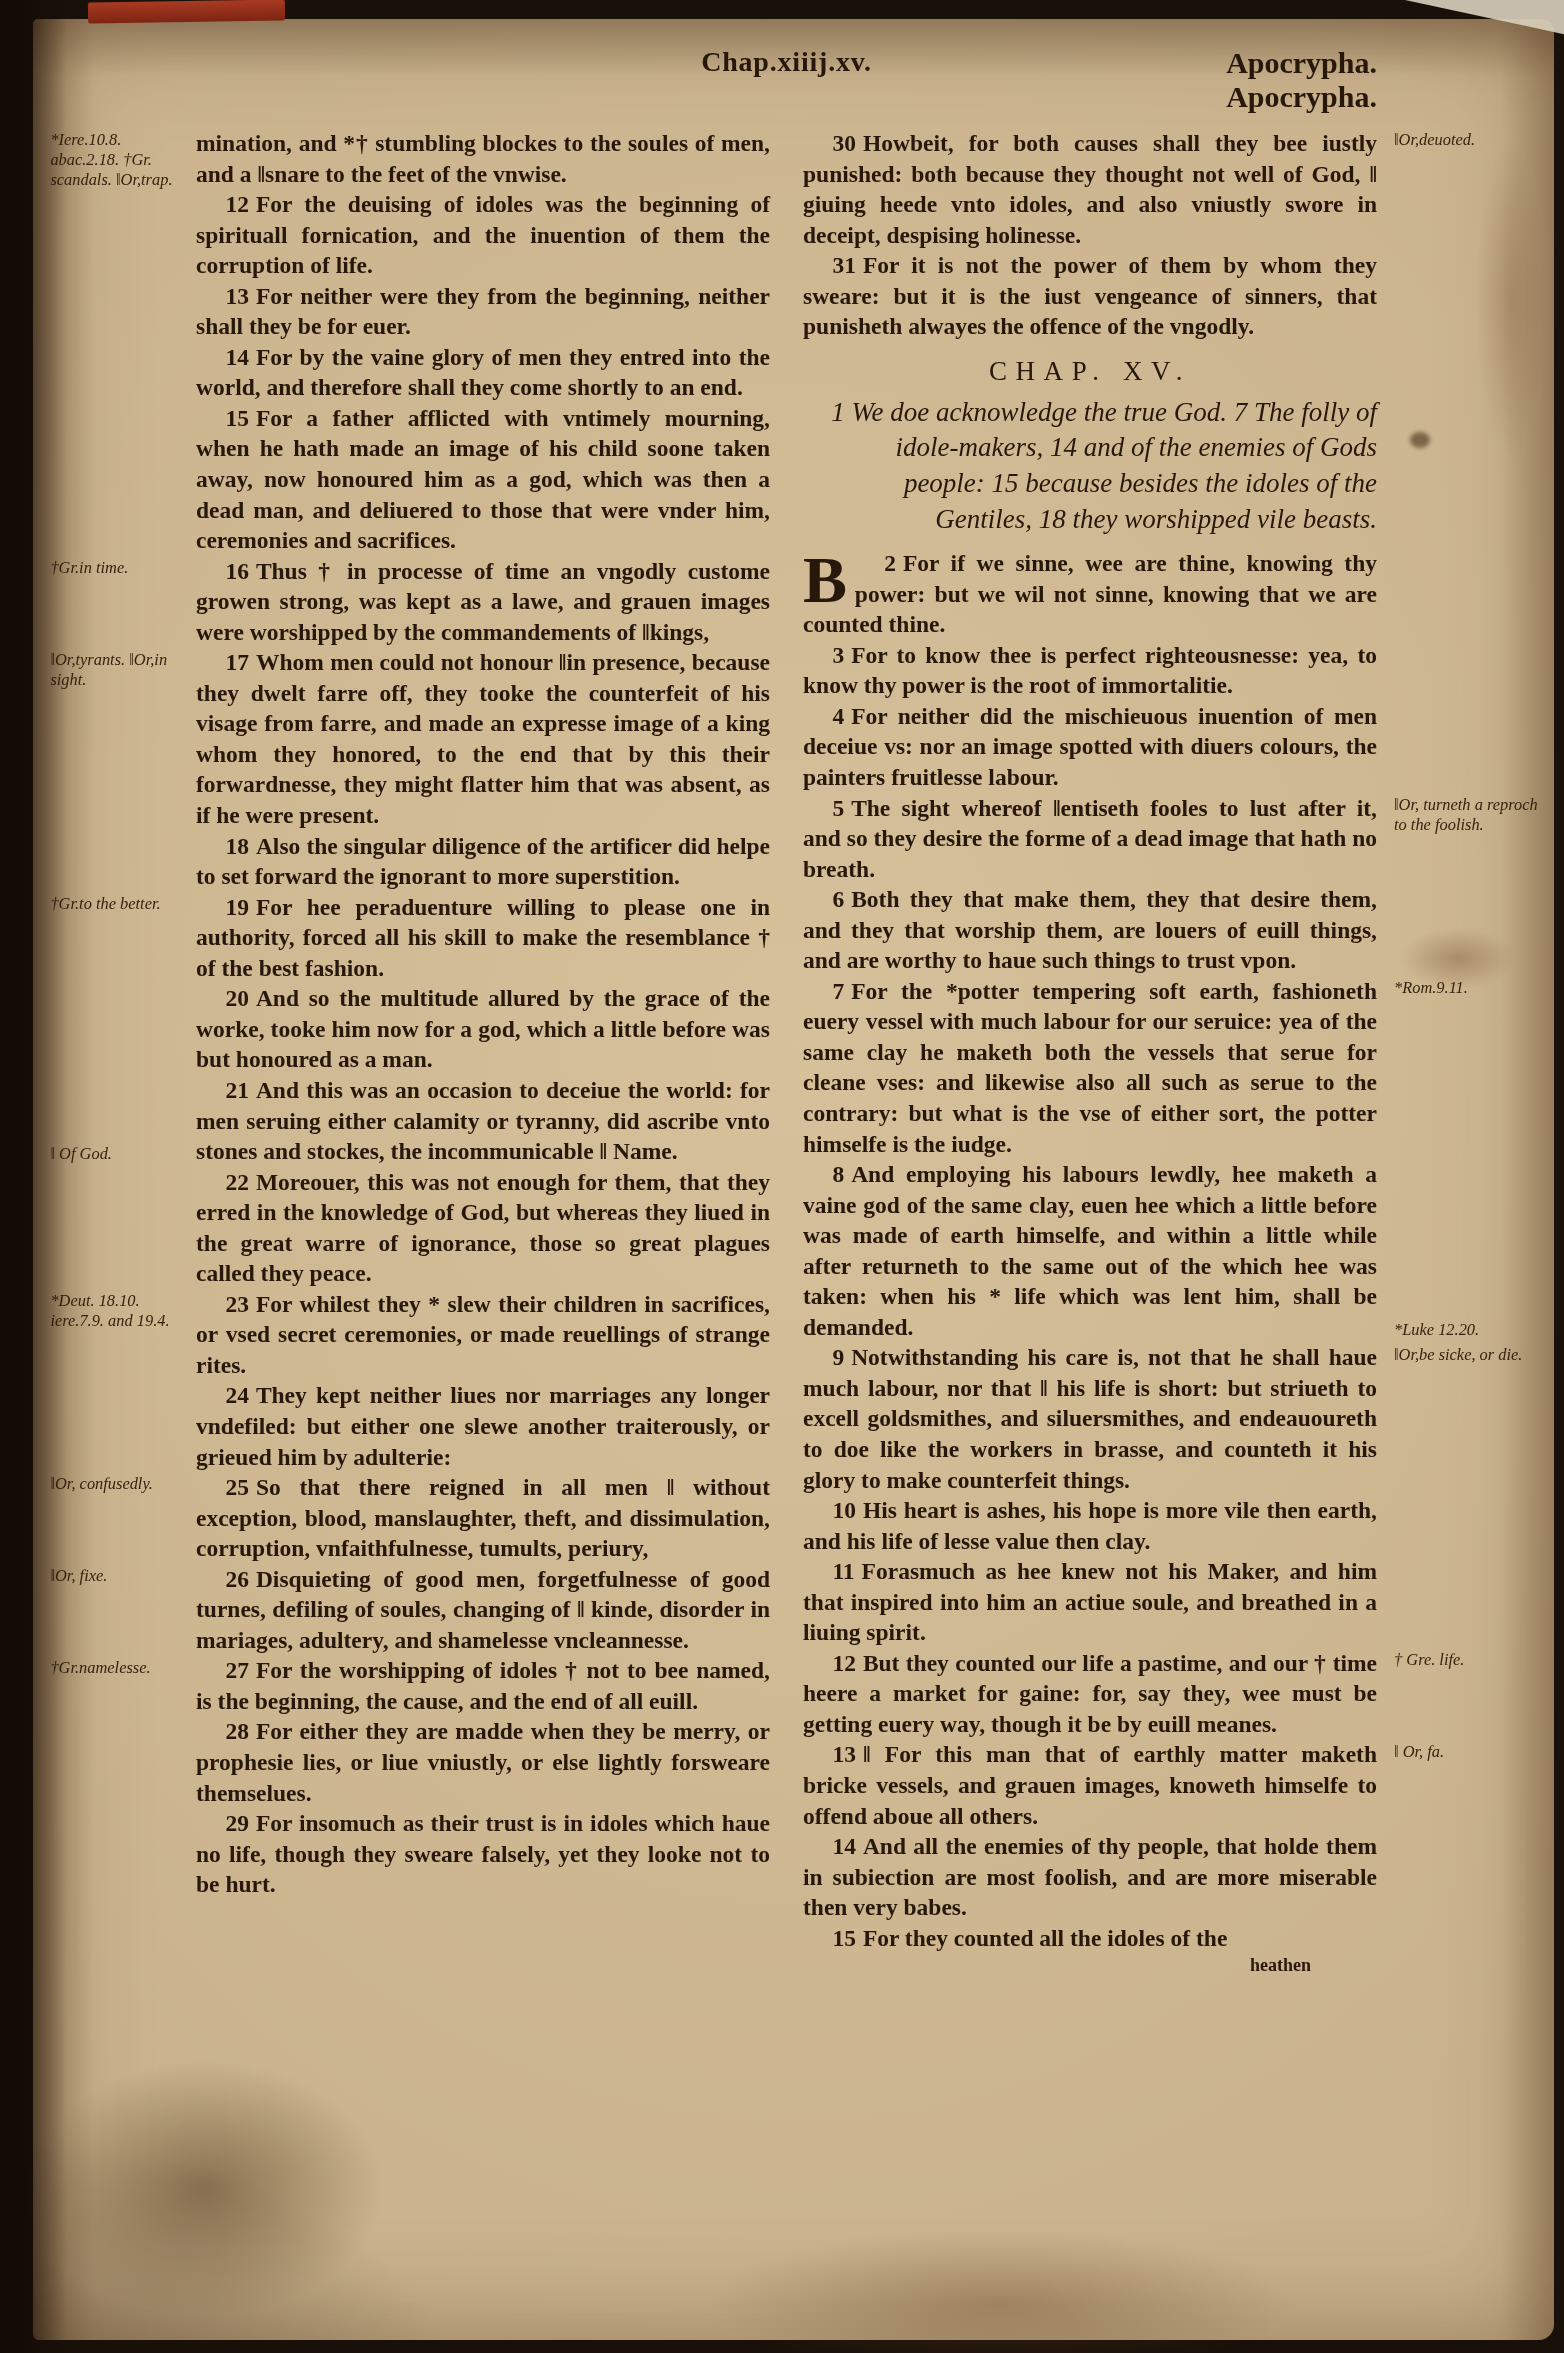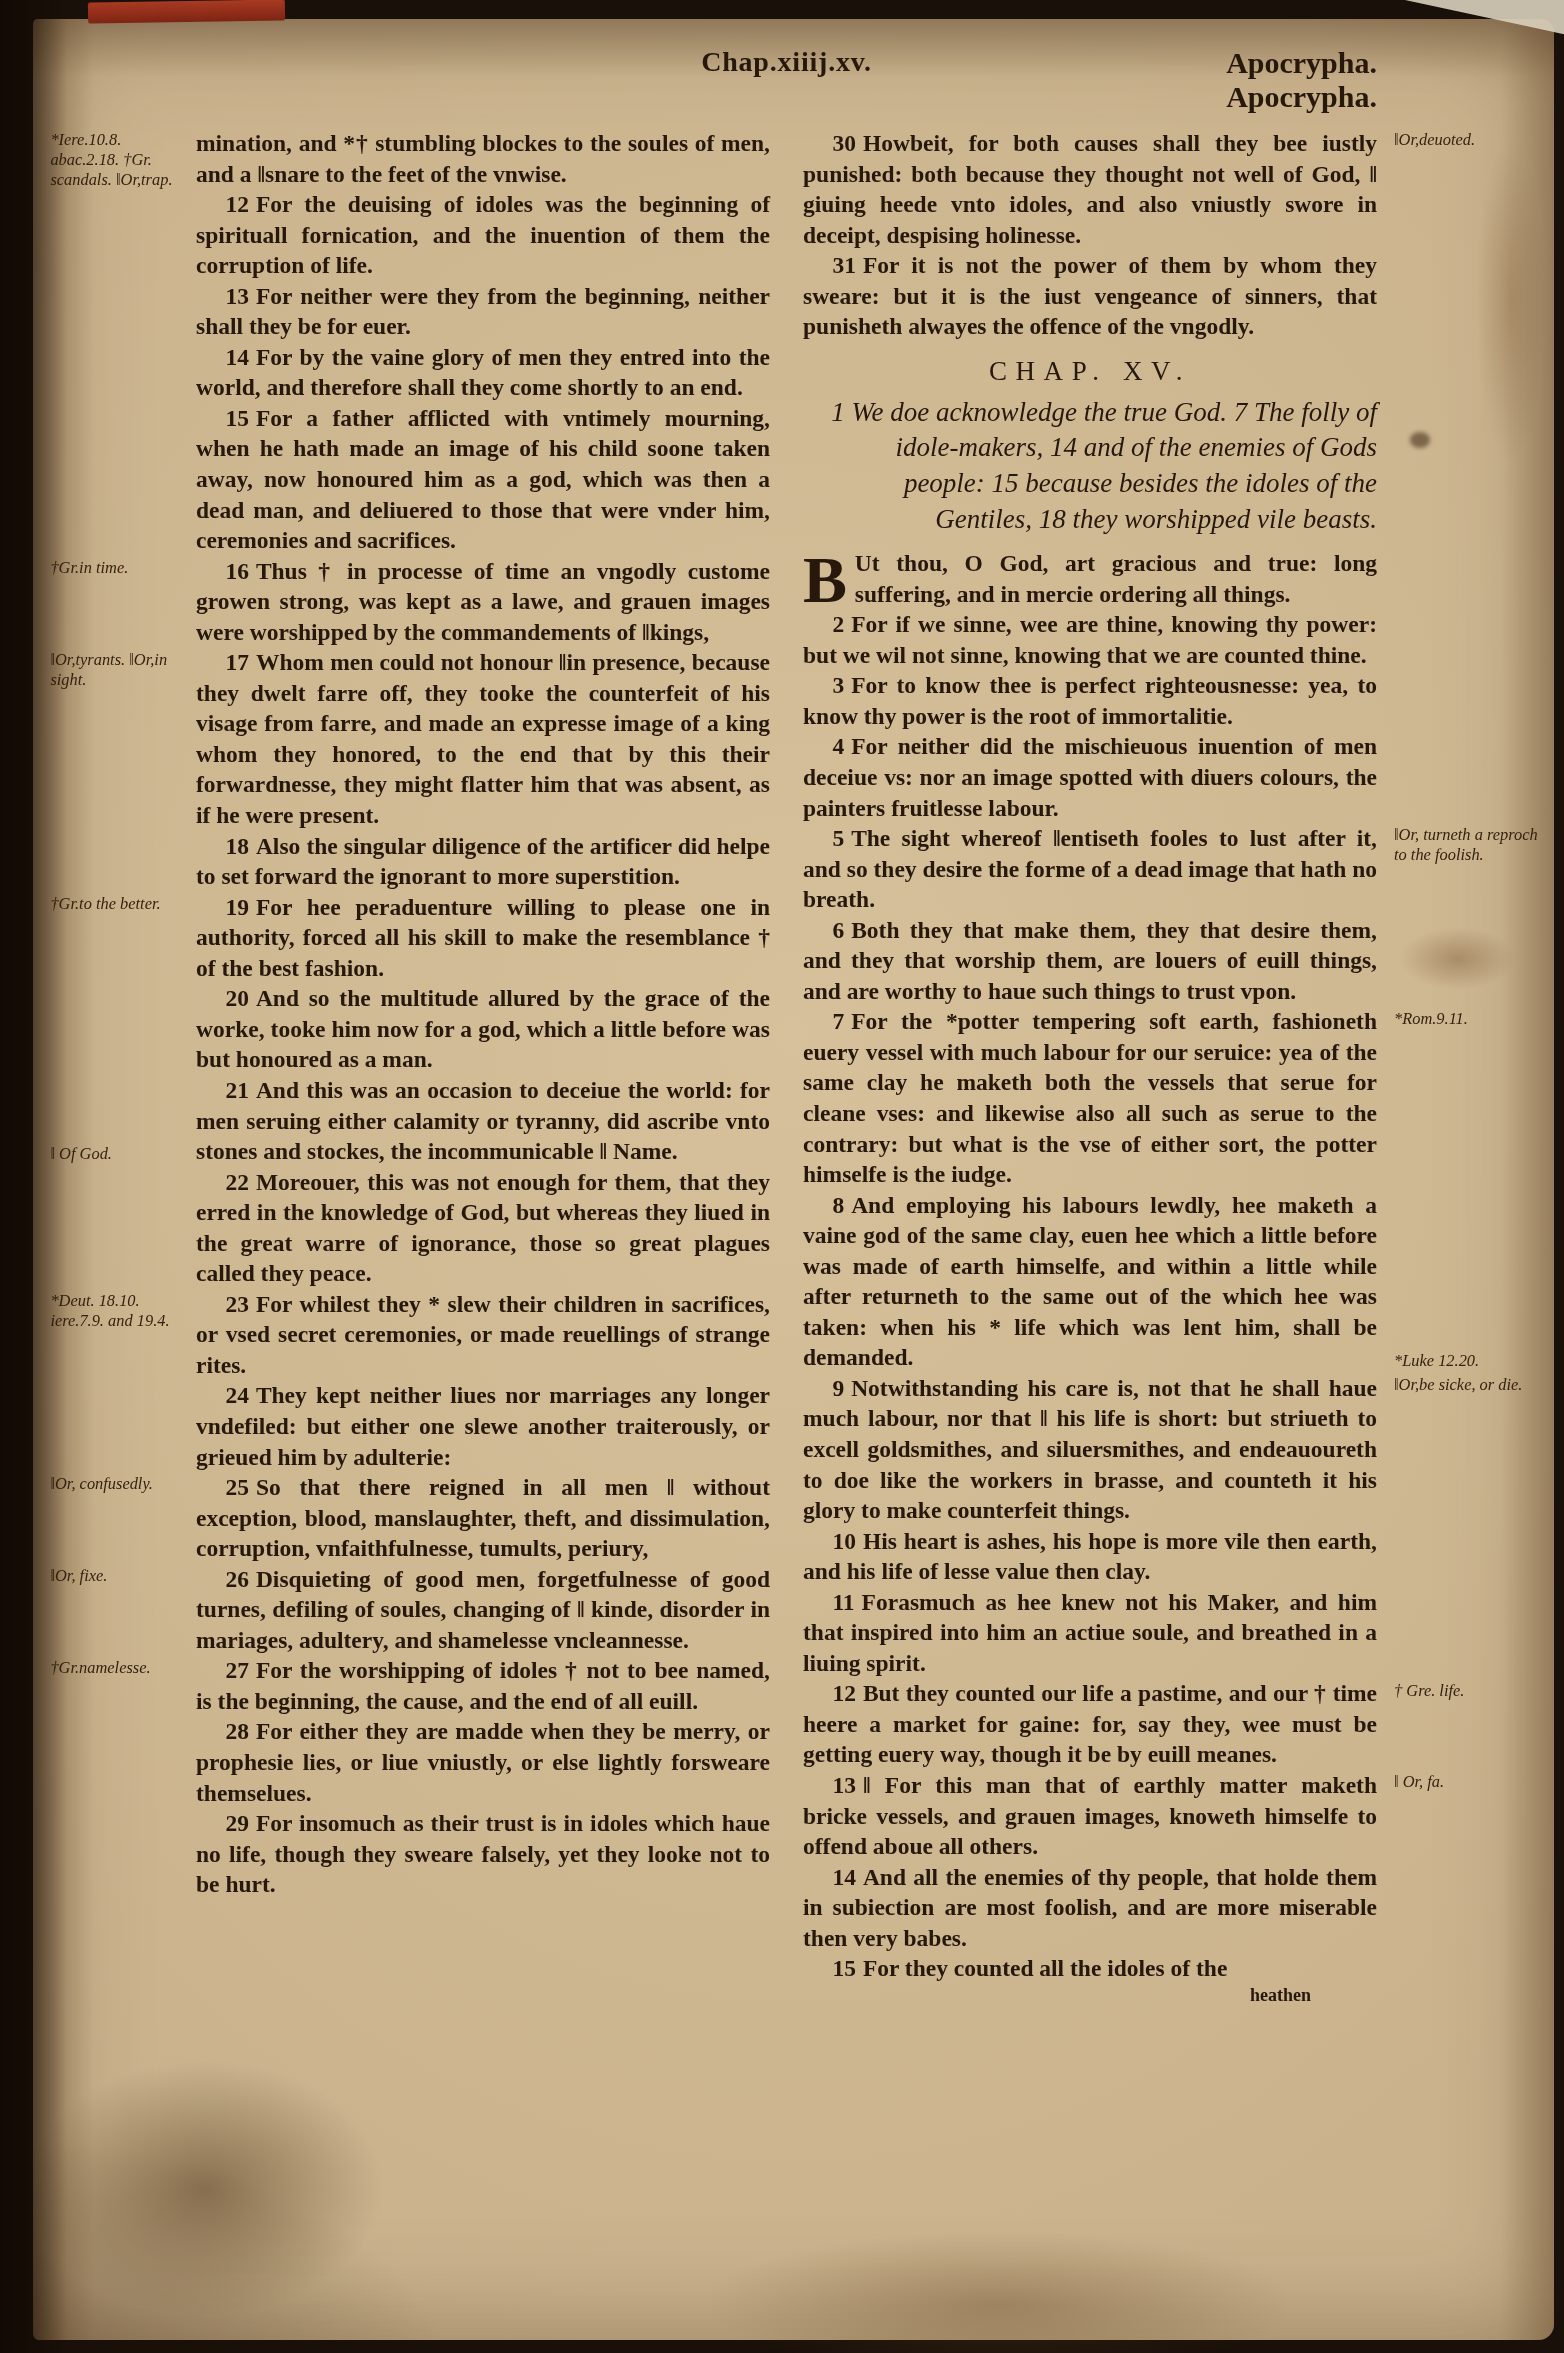--- a/index.html
+++ b/index.html
@@ -122,21 +122,21 @@
             <p class="verse"><span class="vnum">26</span><span>Disquieting of good men, forgetfulnesse of good turnes, defiling of soules, changing of ‖ kinde, disorder in mariages, adultery, and shamelesse vncleannesse.</span><span class="margin-note note-left">‖Or, fixe.</span></p>
             <p class="verse"><span class="vnum">27</span><span>For the worshipping of idoles † not to bee named, is the beginning, the cause, and the end of all euill.</span><span class="margin-note note-left">†Gr.namelesse.</span></p>
             <p class="verse"><span class="vnum">28</span><span>For either they are madde when they be merry, or prophesie lies, or liue vniustly, or else lightly forsweare themselues.</span></p>
             <p class="verse"><span class="vnum">29</span><span>For insomuch as their trust is in idoles which haue no life, though they sweare falsely, yet they looke not to be hurt.</span></p>
           </div>
         <div class="col" id="col-right">
             <p class="verse"><span class="vnum">30</span><span>Howbeit, for both causes shall they bee iustly punished: both because they thought not well of God, ‖ giuing heede vnto idoles, and also vniustly swore in deceipt, despising holinesse.</span><span class="margin-note note-right">‖Or,deuoted.</span></p>
             <p class="verse"><span class="vnum">31</span><span>For it is not the power of them by whom they sweare: but it is the iust vengeance of sinners, that punisheth alwayes the offence of the vngodly.</span></p>
             <div class="chap-heading">CHAP. XV.</div>
             <p class="chap-summary">1 We doe acknowledge the true God. 7 The folly of idole-makers, 14 and of the enemies of Gods people: 15 because besides the idoles of the Gentiles, 18 they worshipped vile beasts.</p>
-            <p class="verse has-dropcap"><span class="dropcap">B</span><span>Ut thou, O God, art gracious and true: long suffering, and in mercie ordering all things.</span></p>
+            <p class="verse has-dropcap"><span class="dropcap">B</span></p>
             <p class="verse"><span class="vnum">2</span><span>For if we sinne, wee are thine, knowing thy power: but we wil not sinne, knowing that we are counted thine.</span></p>
             <p class="verse"><span class="vnum">3</span><span>For to know thee is perfect righteousnesse: yea, to know thy power is the root of immortalitie.</span></p>
             <p class="verse"><span class="vnum">4</span><span>For neither did the mischieuous inuention of men deceiue vs: nor an image spotted with diuers colours, the painters fruitlesse labour.</span></p>
             <p class="verse"><span class="vnum">5</span><span>The sight whereof ‖entiseth fooles to lust after it, and so they desire the forme of a dead image that hath no breath.</span><span class="margin-note note-right">‖Or, turneth a reproch to the foolish.</span></p>
             <p class="verse"><span class="vnum">6</span><span>Both they that make them, they that desire them, and they that worship them, are louers of euill things, and are worthy to haue such things to trust vpon.</span></p>
             <p class="verse"><span class="vnum">7</span><span>For the *potter tempering soft earth, fashioneth euery vessel with much labour for our seruice: yea of the same clay he maketh both the vessels that serue for cleane vses: and likewise also all such as serue to the contrary: but what is the vse of either sort, the potter himselfe is the iudge.</span><span class="margin-note note-right">*Rom.9.11.</span></p>
             <p class="verse"><span class="vnum">8</span><span>And employing his labours lewdly, hee maketh a vaine god of the same clay, euen hee which a little before was made of earth himselfe, and within a little while after returneth to the same out of the which hee was taken: when his * life which was lent him, shall be demanded.</span><span class="margin-note note-right note-end">*Luke 12.20.</span></p>
             <p class="verse"><span class="vnum">9</span><span>Notwithstanding his care is, not that he shall haue much labour, nor that ‖ his life is short: but striueth to excell goldsmithes, and siluersmithes, and endeauoureth to doe like the workers in brasse, and counteth it his glory to make counterfeit things.</span><span class="margin-note note-right">‖Or,be sicke, or die.</span></p>
             <p class="verse"><span class="vnum">10</span><span>His heart is ashes, his hope is more vile then earth, and his life of lesse value then clay.</span></p>
             <p class="verse"><span class="vnum">11</span><span>Forasmuch as hee knew not his Maker, and him that inspired into him an actiue soule, and breathed in a liuing spirit.</span></p>

